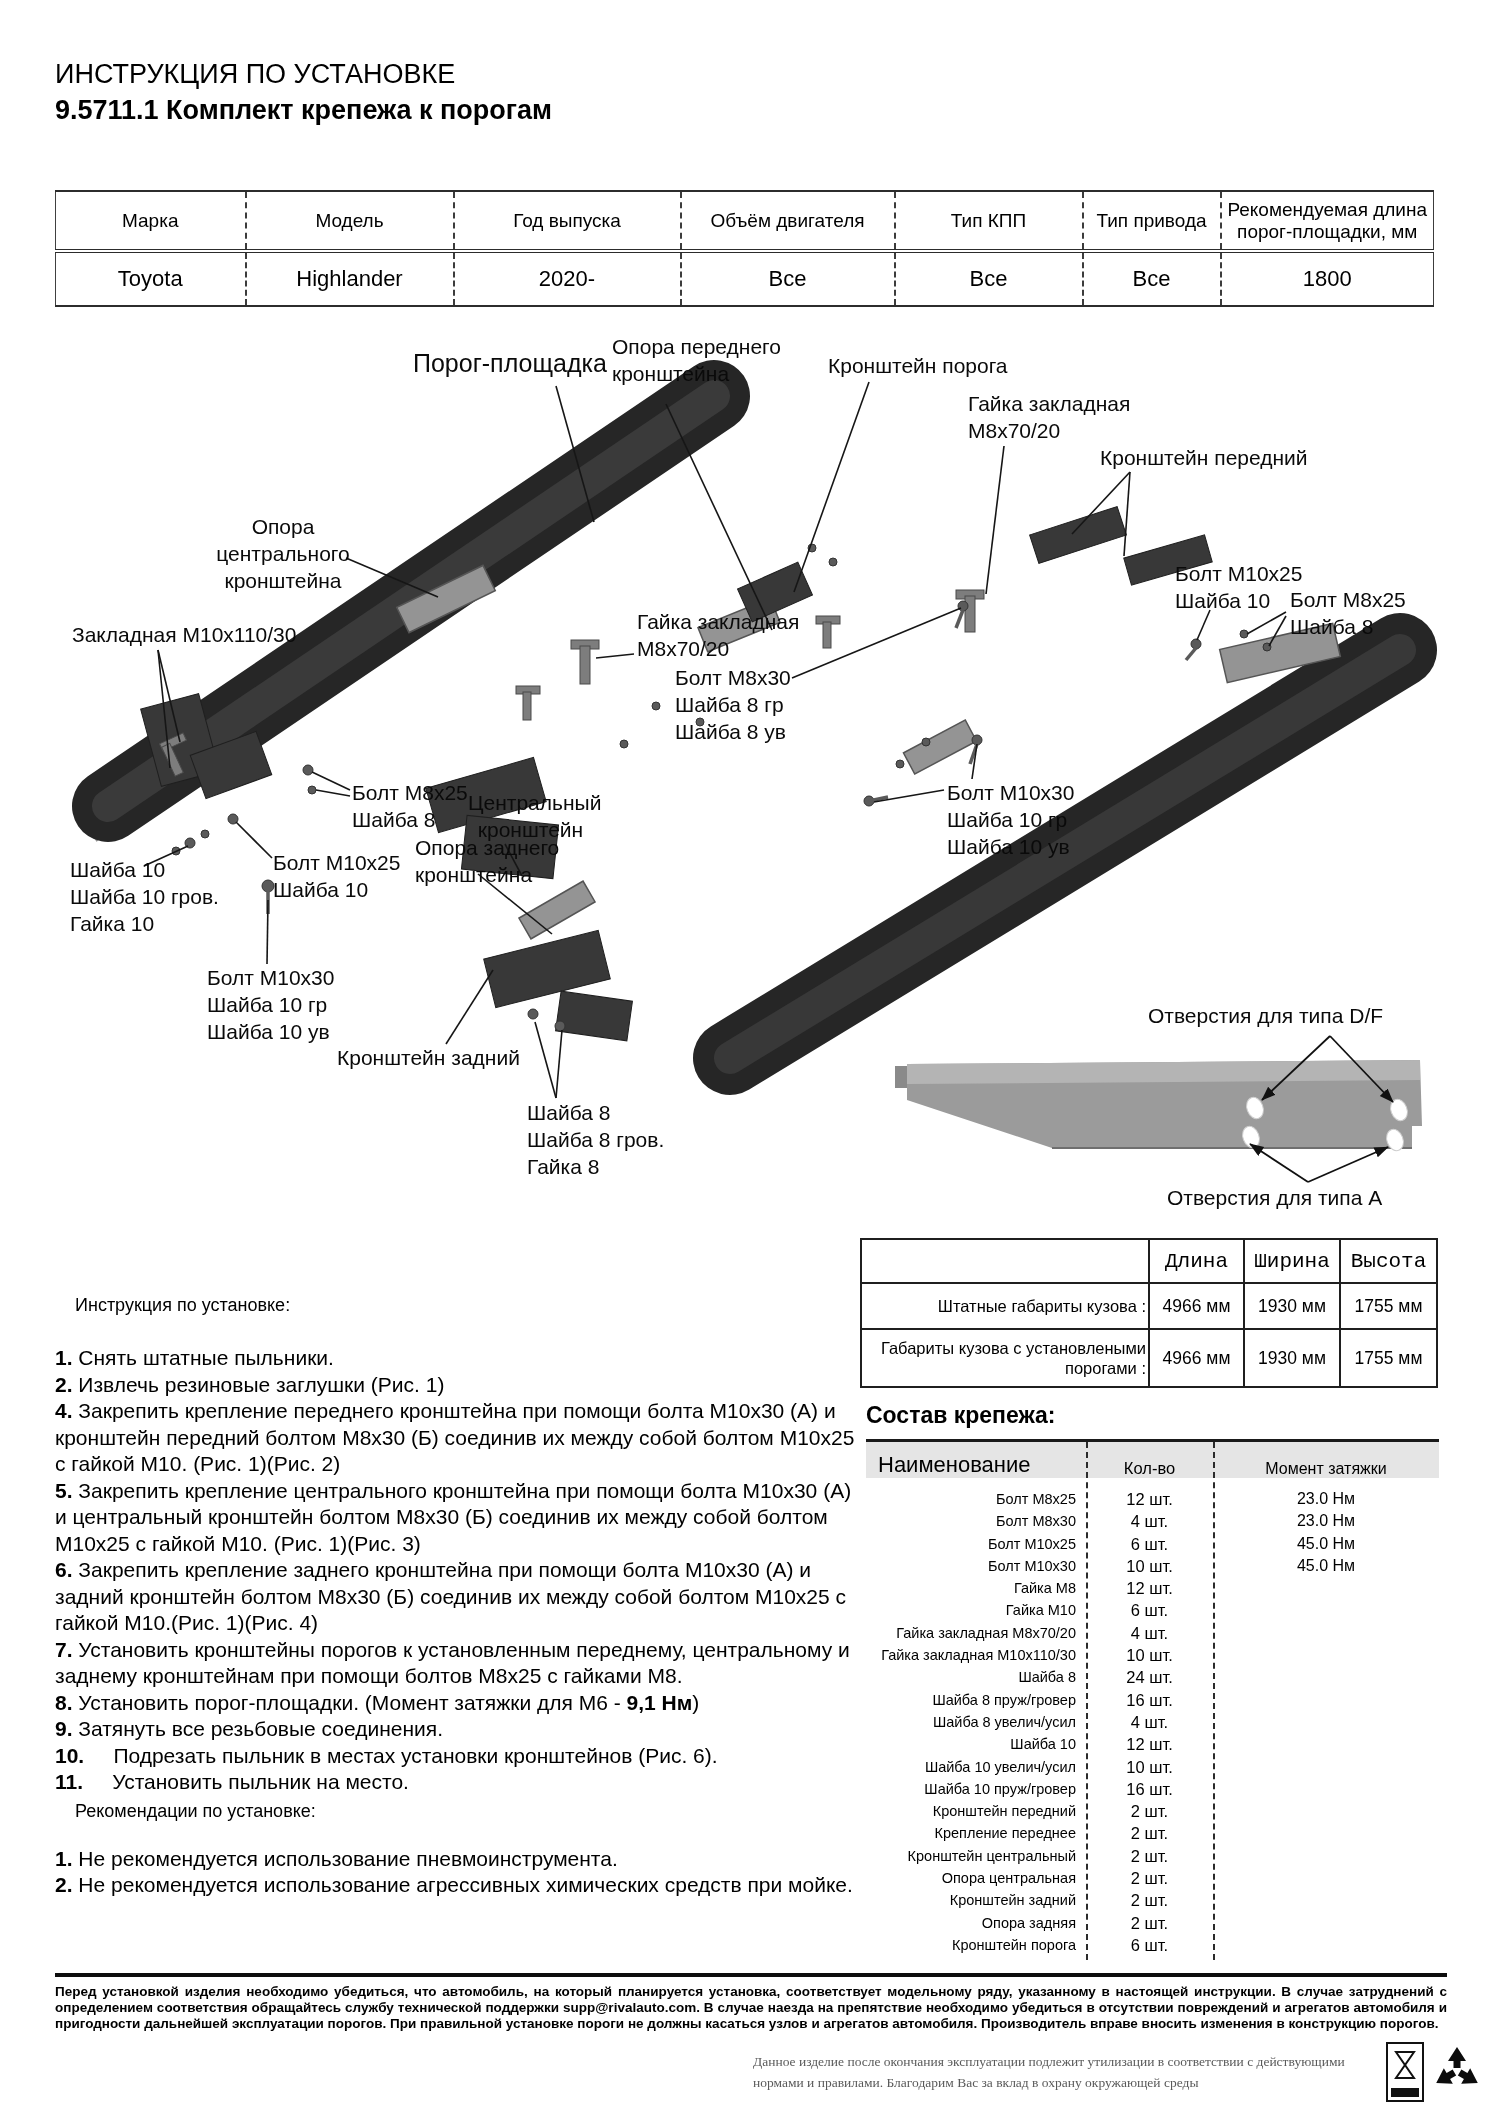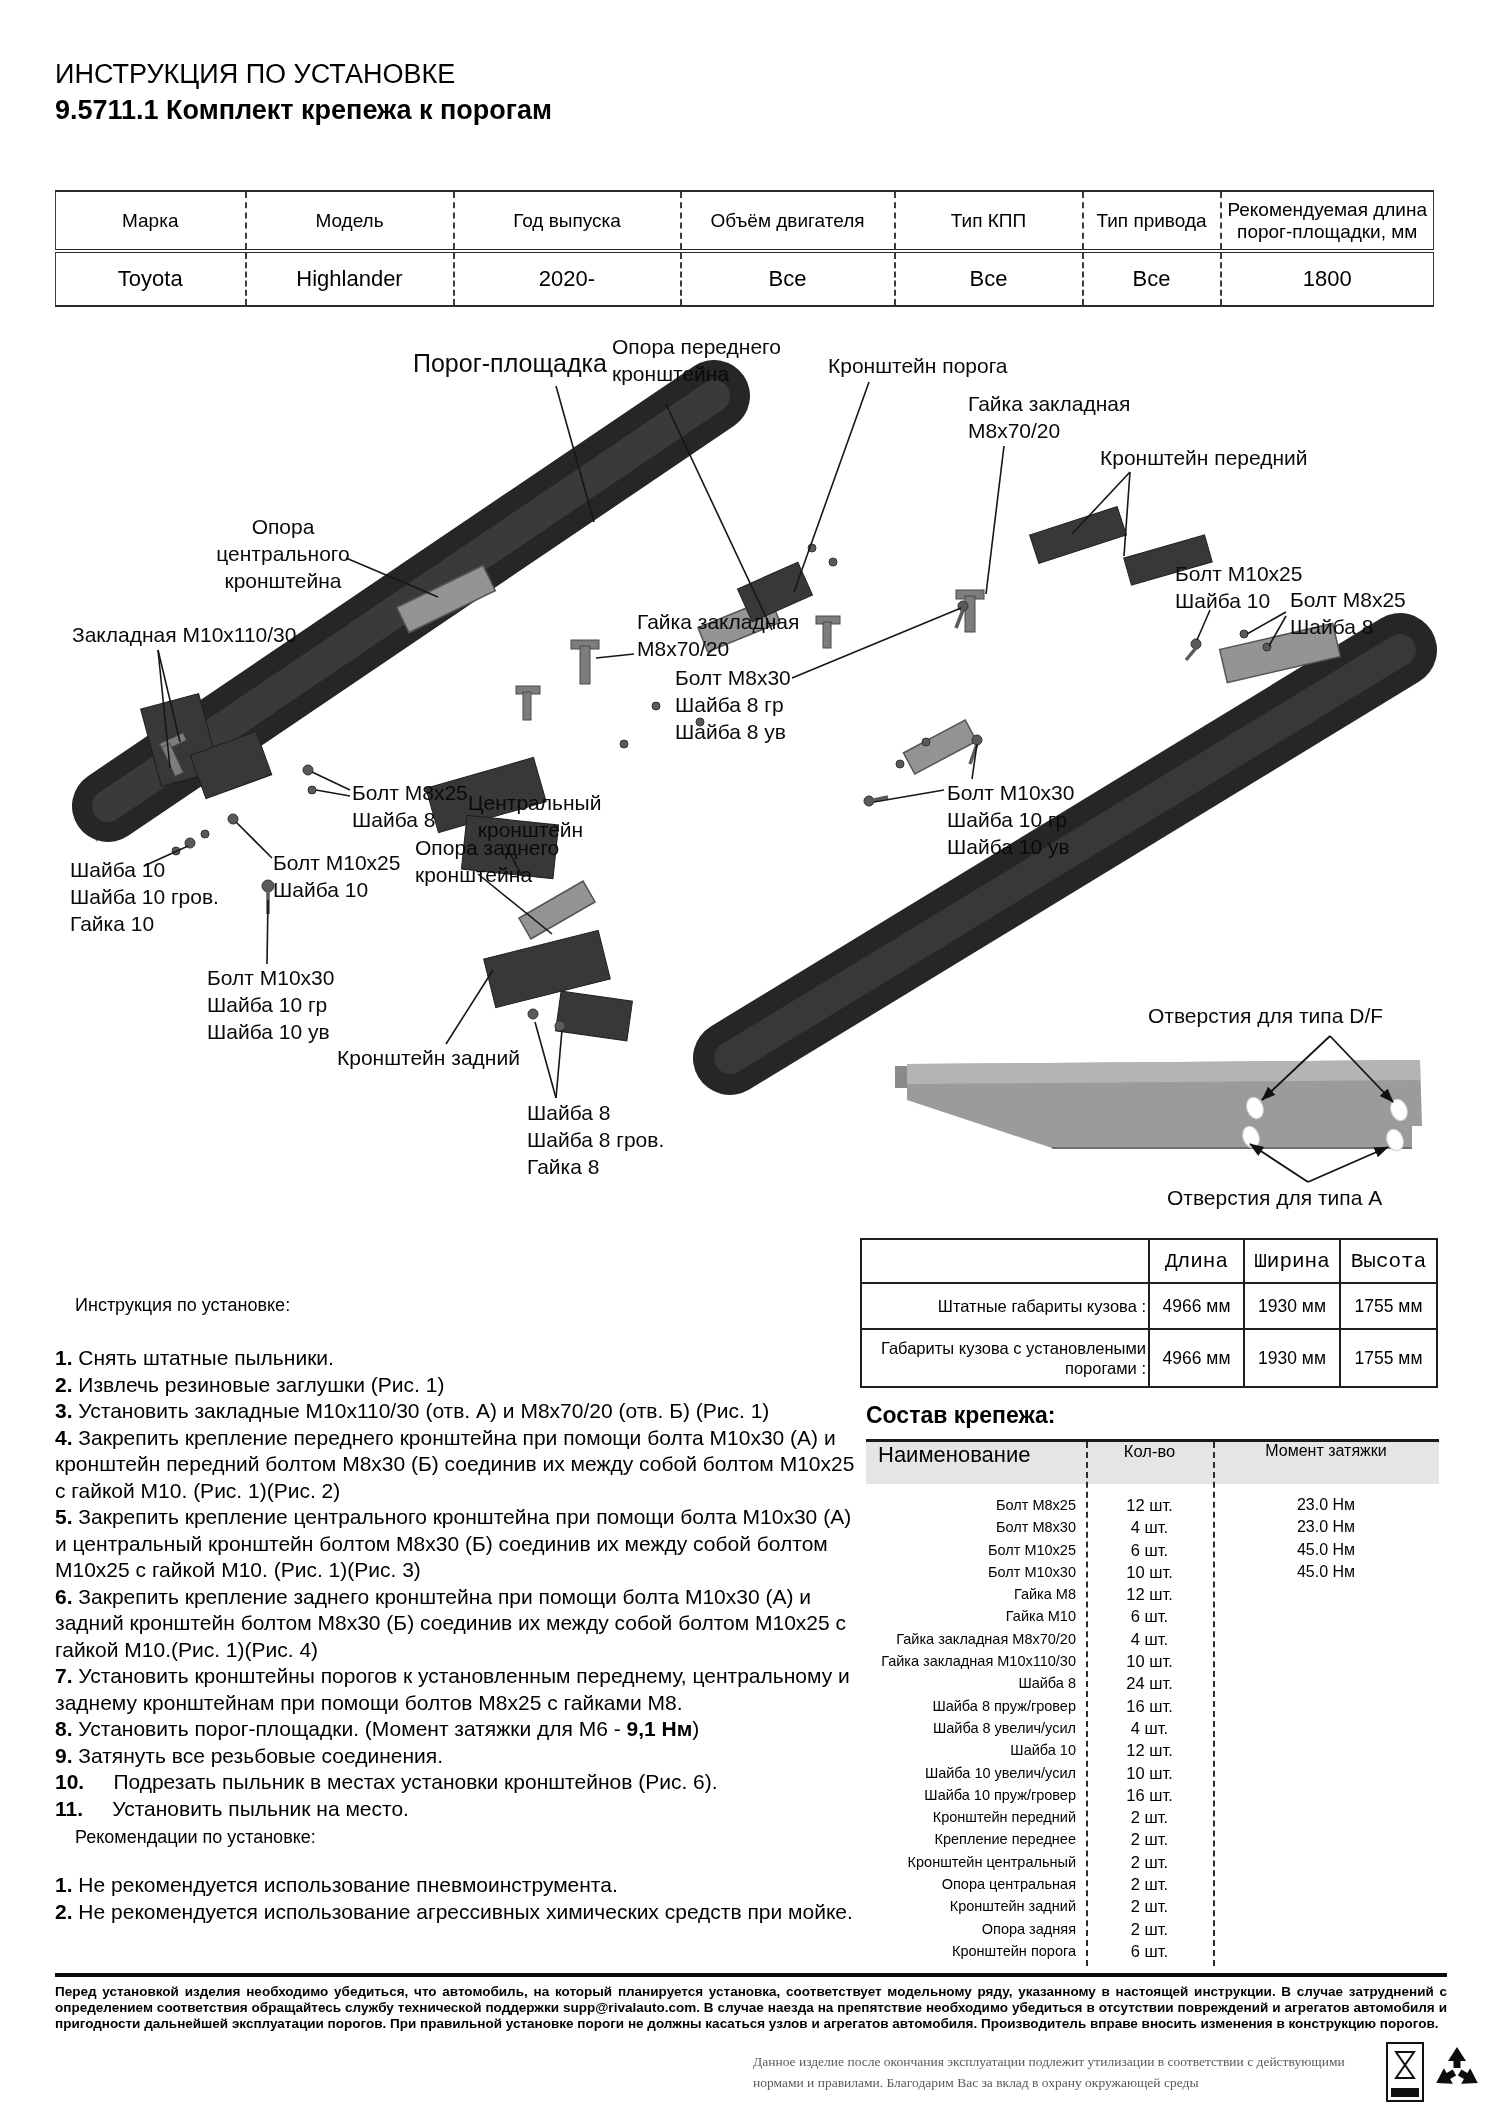--- a/index.html
+++ b/index.html
@@ -41,21 +41,21 @@
   .rec-title{margin-top:2px;}
   .recs{margin-top:21px;}
 
   
   .hardware{position:absolute;left:866px;top:1402px;width:573px;z-index:3;}
   .hw-title{font-size:23px;font-weight:bold;margin-bottom:10px;}
   .hw-grid{position:relative;border-top:3px solid #1a1a1a;padding-bottom:4px;}
   .hw-vline{position:absolute;top:0;bottom:0;border-left:2px dashed #2b2b2b;}
   .hw-vline.v1{left:220px;}
   .hw-vline.v2{left:347px;}
-  .hw-head{display:flex;align-items:flex-start;background:#e5e5e5;height:42px;font-size:22px;}
+  .hw-head{display:flex;align-items:flex-end;background:#e5e5e5;height:36px;font-size:22px;}
   .hw-head .hw-name{padding-left:12px;text-align:left;}
   .hw-rows{margin-top:10px;}
   .hw-row{display:flex;height:22.3px;line-height:22.3px;}
   .hw-name{width:220px;box-sizing:border-box;}
   .hw-row .hw-name{text-align:right;padding-right:10px;font-size:14.5px;}
   .hw-qty{width:127px;text-align:center;font-size:16.5px;}
   .hw-tq{width:226px;text-align:center;font-size:16px;}
 
   
   .footer-rule{position:absolute;left:55px;top:1973px;width:1392px;height:4px;background:#0d0d0d;z-index:3;}
@@ -314,21 +314,20 @@
       <td>1755 мм</td>
     </tr>
   </tbody>
     </table>
 
   <div class="instructions">
     <div class="sec-title">Инструкция по установке:</div>
     <div class="steps">
         <div class="step"><b>1.</b> Снять штатные пыльники.</div>
         <div class="step"><b>2.</b> Извлечь резиновые заглушки (Рис. 1)</div>
-        <div class="step"><b>3.</b> Установить закладные М10х110/30 (отв. А) и М8х70/20 (отв. Б) (Рис. 1)</div>
         <div class="step"><b>4.</b> Закрепить крепление переднего кронштейна при помощи болта М10х30 (А) и кронштейн передний болтом М8х30 (Б) соединив их между собой болтом М10х25 с гайкой М10. (Рис. 1)(Рис. 2)</div>
         <div class="step"><b>5.</b> Закрепить крепление центрального кронштейна при помощи болта М10х30 (А) и центральный кронштейн болтом М8х30 (Б) соединив их между собой болтом М10х25 с гайкой М10. (Рис. 1)(Рис. 3)</div>
         <div class="step"><b>6.</b> Закрепить крепление заднего кронштейна при помощи болта М10х30 (А) и задний кронштейн болтом М8х30 (Б) соединив их между собой болтом М10х25 с гайкой М10.(Рис. 1)(Рис. 4)</div>
         <div class="step"><b>7.</b> Установить кронштейны порогов к установленным переднему, центральному и заднему кронштейнам при помощи болтов М8х25 с гайками М8.</div>
         <div class="step"><b>8.</b> Установить порог-площадки. (Момент затяжки для М6 - <b>9,1 Нм</b>)</div>
         <div class="step"><b>9.</b> Затянуть все резьбовые соединения.</div>
         <div class="step"><b>10.</b>&nbsp;&nbsp;&nbsp;&nbsp; Подрезать пыльник в местах установки кронштейнов (Рис. 6).</div>
         <div class="step"><b>11.</b>&nbsp;&nbsp;&nbsp;&nbsp; Установить пыльник на место.</div>
       </div>
     <div class="sec-title rec-title">Рекомендации по установке:</div>

